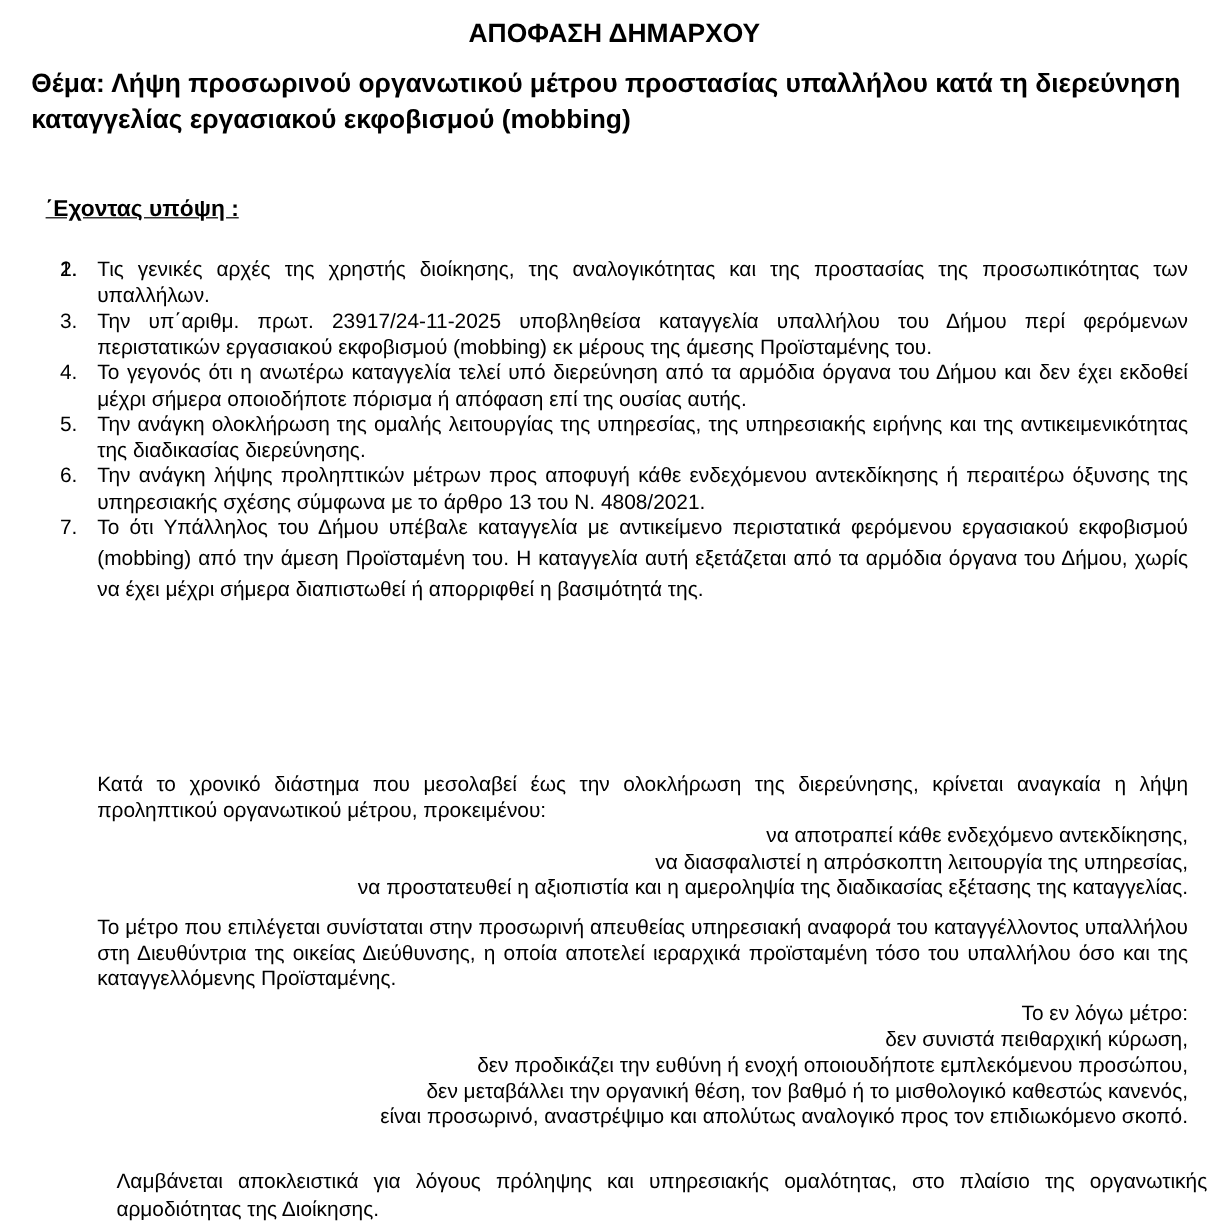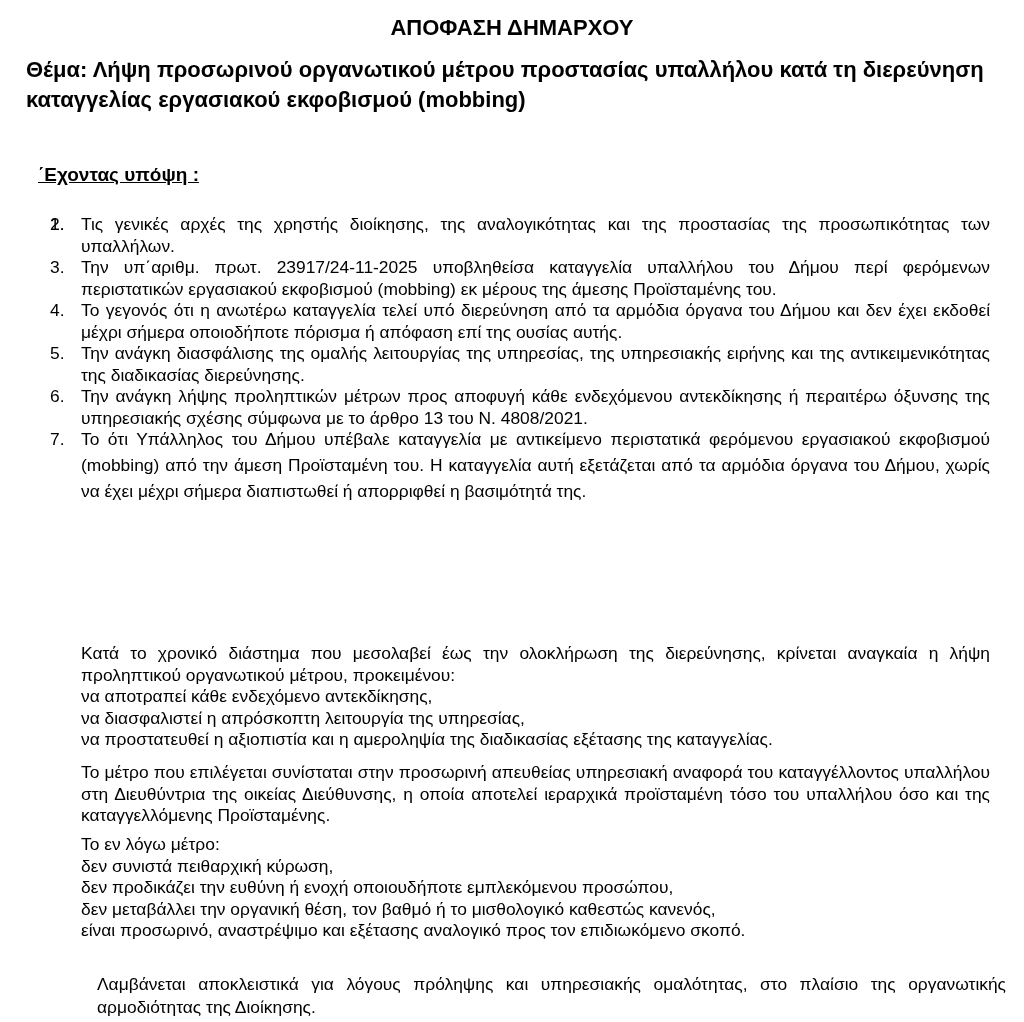--- a/index.html
+++ b/index.html
@@ -85,21 +85,21 @@
       width: 909px;
       font-size: 17.4px;
       line-height: 21.5px;
       margin: 0;
     }
     .body-block p {
       margin: 0;
       text-align: justify;
     }
     .body-block p.line {
-      text-align: left;
+      text-align: right;
     }
     .blk-1 { top: 643px; }
     .blk-2 { top: 762px; }
     .blk-3 { top: 834px; }
     .closing {
       position: absolute;
       top: 957px;
       left: 81px;
       width: 909px;
       font-size: 17.4px;
@@ -130,21 +130,21 @@
     <li>
       <span class="num">3.</span>
       <span>Την υπ΄αριθμ. πρωτ. 23917/24-11-2025 υποβληθείσα καταγγελία υπαλλήλου του Δήμου περί φερόμενων περιστατικών εργασιακού εκφοβισμού (mobbing) εκ μέρους της άμεσης Προϊσταμένης του.</span>
     </li>
     <li>
       <span class="num">4.</span>
       <span>Το γεγονός ότι η ανωτέρω καταγγελία τελεί υπό διερεύνηση από τα αρμόδια όργανα του Δήμου και δεν έχει εκδοθεί μέχρι σήμερα οποιοδήποτε πόρισμα ή απόφαση επί της ουσίας αυτής.</span>
     </li>
     <li>
       <span class="num">5.</span>
-      <span>Την ανάγκη διασφάλισης της ομαλής λειτουργίας της υπηρεσίας, της υπηρεσιακής ειρήνης και της αντικειμενικότητας της διαδικασίας διερεύνησης.</span>
+      <span>Την ανάγκη ολοκλήρωση της ομαλής λειτουργίας της υπηρεσίας, της υπηρεσιακής ειρήνης και της αντικειμενικότητας της διαδικασίας διερεύνησης.</span>
     </li>
     <li>
       <span class="num">6.</span>
       <span>Την ανάγκη λήψης προληπτικών μέτρων προς αποφυγή κάθε ενδεχόμενου αντεκδίκησης ή περαιτέρω όξυνσης της υπηρεσιακής σχέσης σύμφωνα με το άρθρο 13 του Ν. 4808/2021.</span>
     </li>
     <li class="tall">
       <span class="num">7.</span>
       <span>Το ότι Υπάλληλος του Δήμου υπέβαλε καταγγελία με αντικείμενο περιστατικά φερόμενου εργασιακού εκφοβισμού (mobbing) από την άμεση Προϊσταμένη του. Η καταγγελία αυτή εξετάζεται από τα αρμόδια όργανα του Δήμου, χωρίς να έχει μέχρι σήμερα διαπιστωθεί ή απορριφθεί η βασιμότητά της.</span>
     </li>
   </ol>
@@ -158,18 +158,18 @@
 
   <div class="body-block blk-2">
     <p>Το μέτρο που επιλέγεται συνίσταται στην προσωρινή απευθείας υπηρεσιακή αναφορά του καταγγέλλοντος υπαλλήλου στη Διευθύντρια της οικείας Διεύθυνσης, η οποία αποτελεί ιεραρχικά προϊσταμένη τόσο του υπαλλήλου όσο και της καταγγελλόμενης Προϊσταμένης.</p>
   </div>
 
   <div class="body-block blk-3">
     <p class="line">Το εν λόγω μέτρο:</p>
     <p class="line">δεν συνιστά πειθαρχική κύρωση,</p>
     <p class="line">δεν προδικάζει την ευθύνη ή ενοχή οποιουδήποτε εμπλεκόμενου προσώπου,</p>
     <p class="line">δεν μεταβάλλει την οργανική θέση, τον βαθμό ή το μισθολογικό καθεστώς κανενός,</p>
-    <p class="line">είναι προσωρινό, αναστρέψιμο και εξέτασης αναλογικό προς τον επιδιωκόμενο σκοπό.</p>
+    <p class="line">είναι προσωρινό, αναστρέψιμο και απολύτως αναλογικό προς τον επιδιωκόμενο σκοπό.</p>
   </div>
 
   <p class="closing">Λαμβάνεται αποκλειστικά για λόγους πρόληψης και υπηρεσιακής ομαλότητας, στο πλαίσιο της οργανωτικής αρμοδιότητας της Διοίκησης.</p>
 
 </div>
 
 </body></html>

